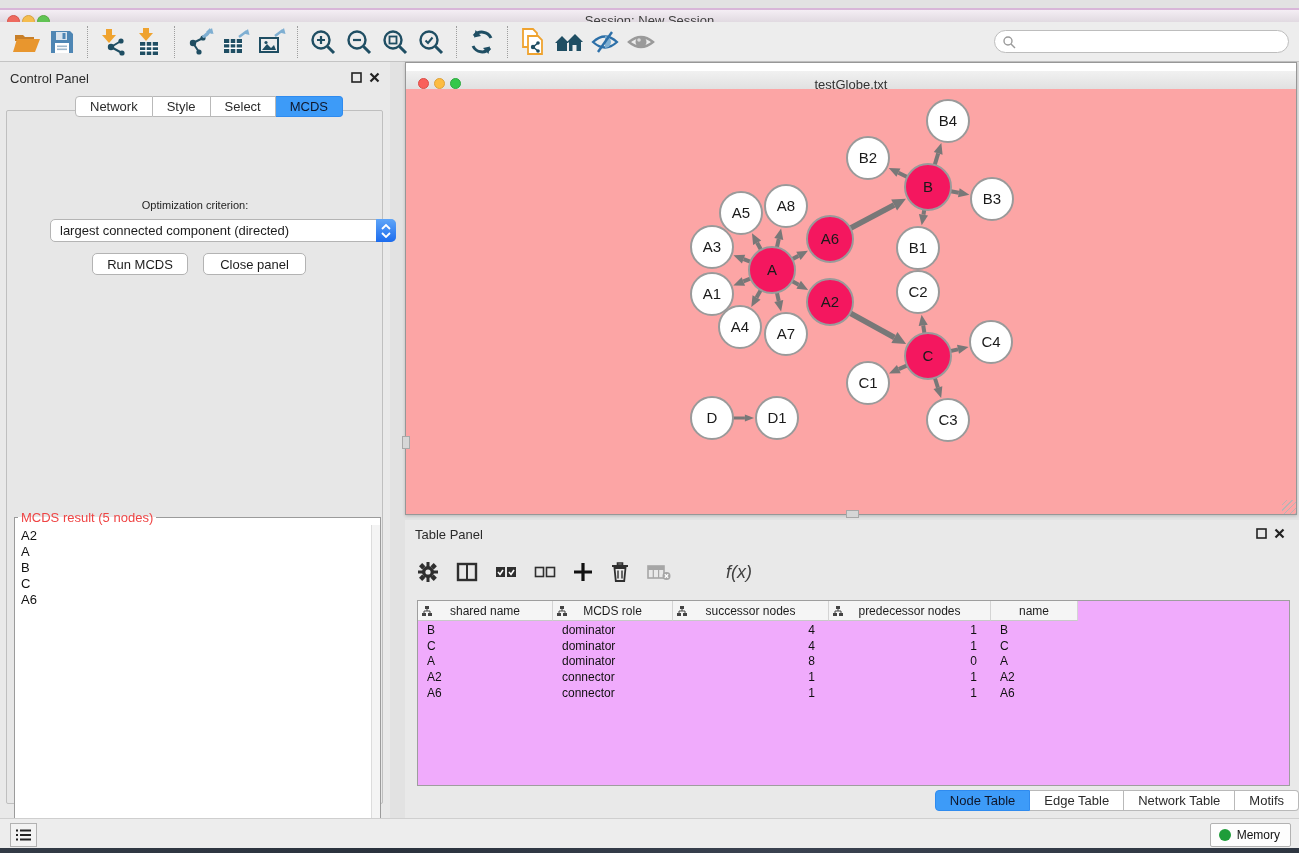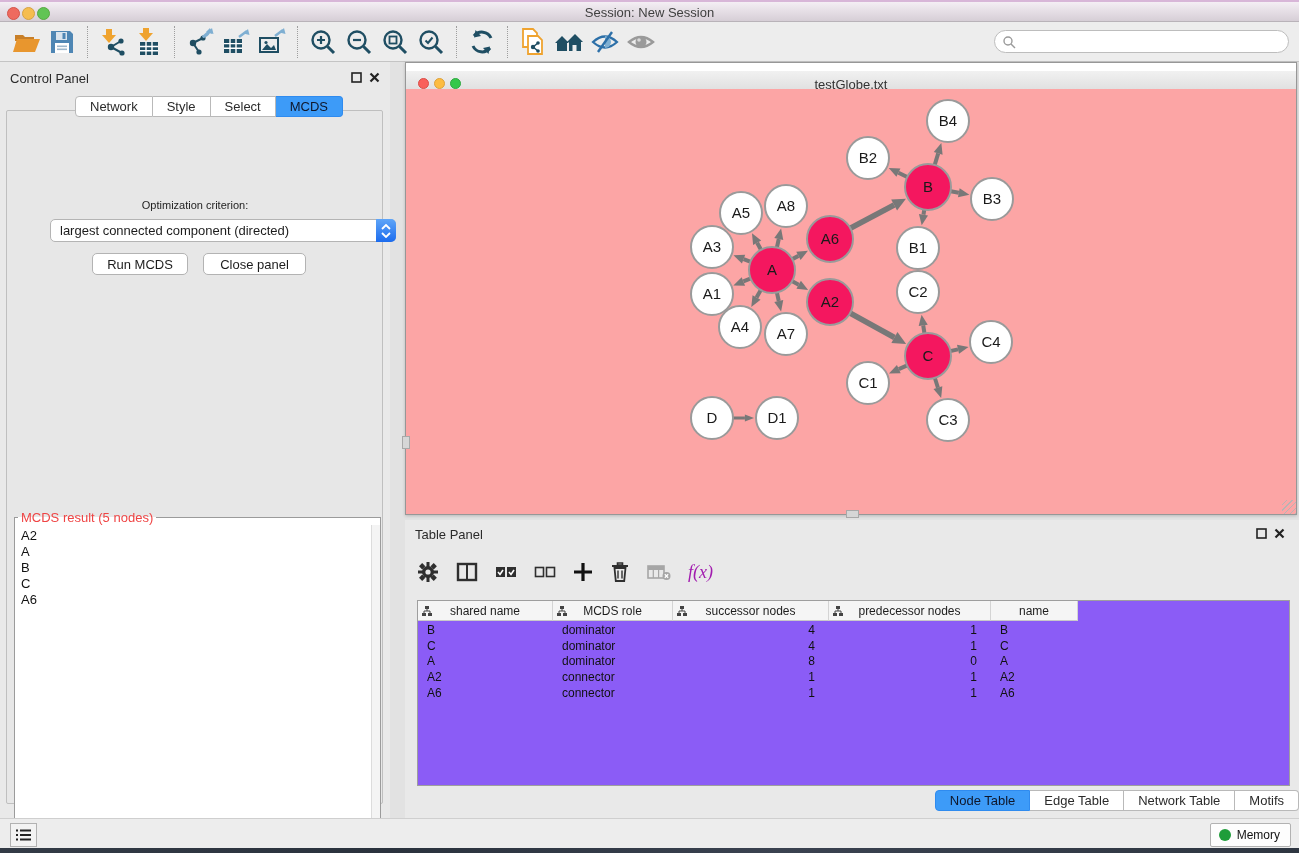--- a/index.html
+++ b/index.html
@@ -1,21 +1,21 @@
 <!DOCTYPE html>
 <html><head>
 <meta charset="utf-8">
 <style>
   * { box-sizing: border-box; margin: 0; padding: 0; }
   html,body { width:1299px; height:853px; }
   body { font-family: "Liberation Sans", sans-serif; background:#e2e2e2; }
   .app { position:relative; width:1299px; height:853px; overflow:hidden; background:#e2e2e2; }
 
   
-  .titlebar { position:absolute; left:0; top:0; width:1299px; height:22px;
+  .titlebar { position:absolute; left:0; top:8px; width:1299px; height:22px;
     background:linear-gradient(#f4eef4,#d6ced6); border-top:2px solid #d8b6d8;
     border-bottom:1px solid #b9b3b9; }
   .titlebar .title { position:absolute; left:0; right:0; top:3px; text-align:center;
     font-size:13px; color:#404040; }
   .tl { position:absolute; top:5px; width:13px; height:13px; border-radius:50%; }
   .tl.red { left:7px; background:#ee6a5f; border:1px solid #d5544a; }
   .tl.yel { left:22px; background:#f5bd4f; border:1px solid #d6a243; }
   .tl.grn { left:37px; background:#61c454; border:1px solid #58a942; }
 
   
@@ -68,22 +68,22 @@
   .net-canvas { position:absolute; left:0; top:26px; right:0; bottom:0; background:#fca5a5; }
   .grip-left { position:absolute; left:-4px; top:373px; width:8px; height:13px; background:#d6d6d6; border:1px solid #a8a8a8; }
   .grip-bottom { position:absolute; left:440px; bottom:-4px; width:13px; height:8px; background:#d6d6d6; border:1px solid #a8a8a8; }
   .grip-corner { position:absolute; right:0; bottom:0; width:14px; height:14px;
     background:repeating-linear-gradient(135deg, transparent 0 3px, #b5b5b5 3px 4px); }
 
   
   .table-panel { position:absolute; left:405px; top:520px; width:894px; height:298px; background:#e9e9e9; }
   .tp-toolbar { position:absolute; left:12px; top:32px; height:40px; display:flex; align-items:center; gap:17px; }
   .tpi { display:flex; align-items:center; justify-content:center; cursor:default; }
-  .fx { font-family:Liberation Serif, serif; font-style:italic; font-size:18px; color:#a21caf; }
-  .data-table { position:absolute; left:12px; top:80px; width:873px; height:186px; background:#8b5cf6; border:1px solid #9e9e9e; overflow:hidden; }
+  .fx { font-family:Liberation Sans, sans-serif; font-style:italic; font-size:18px; color:#404040;margin-left:38px; }
+  .data-table { position:absolute; left:12px; top:80px; width:873px; height:186px; background:#f0abfc; border:1px solid #9e9e9e; overflow:hidden; }
   .dt-header { position:absolute; left:0; top:0; height:20px; display:flex; }
   .dt-hcell { position:relative; height:20px; background:#f5f5f5; border-right:1px solid #d4d4d4; border-bottom:1px solid #c9c9c9;
     font-size:12px; color:#1d1d1d; display:flex; align-items:center; justify-content:center; }
   .dt-hcell .hicon { position:absolute; left:4px; top:5px; }
   .dt-rows { position:absolute; left:0; top:22px; right:0; }
   .dt-row { height:15.7px; display:flex; font-size:12px; color:#111; }
   .dt-cell { overflow:hidden; white-space:nowrap; }
   .tp-tabs-wrap { position:absolute; left:0; top:270px; width:894px; display:flex; justify-content:flex-end; }
 
   

